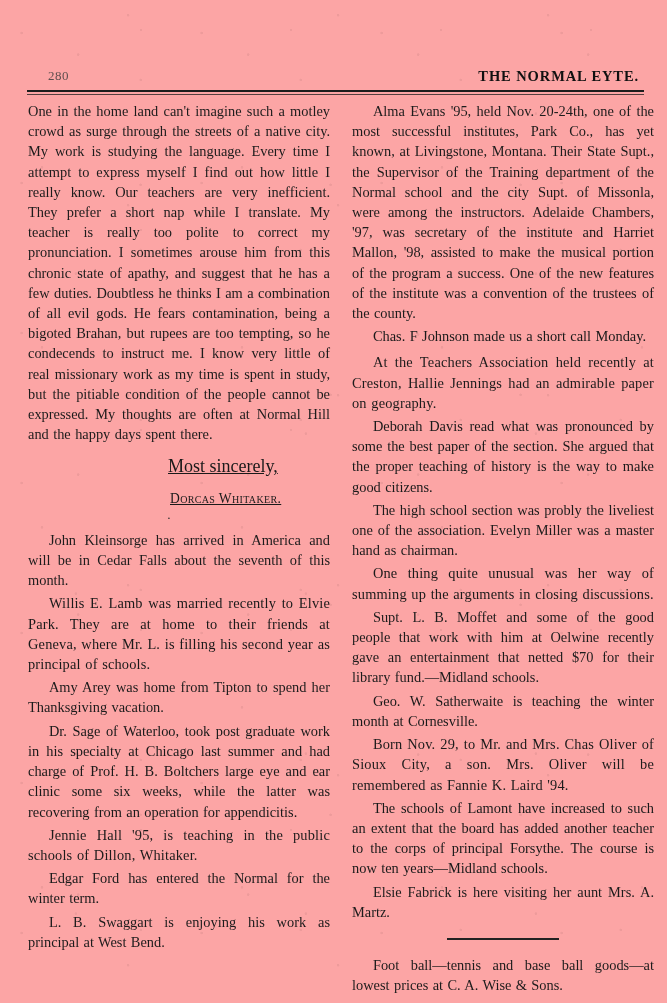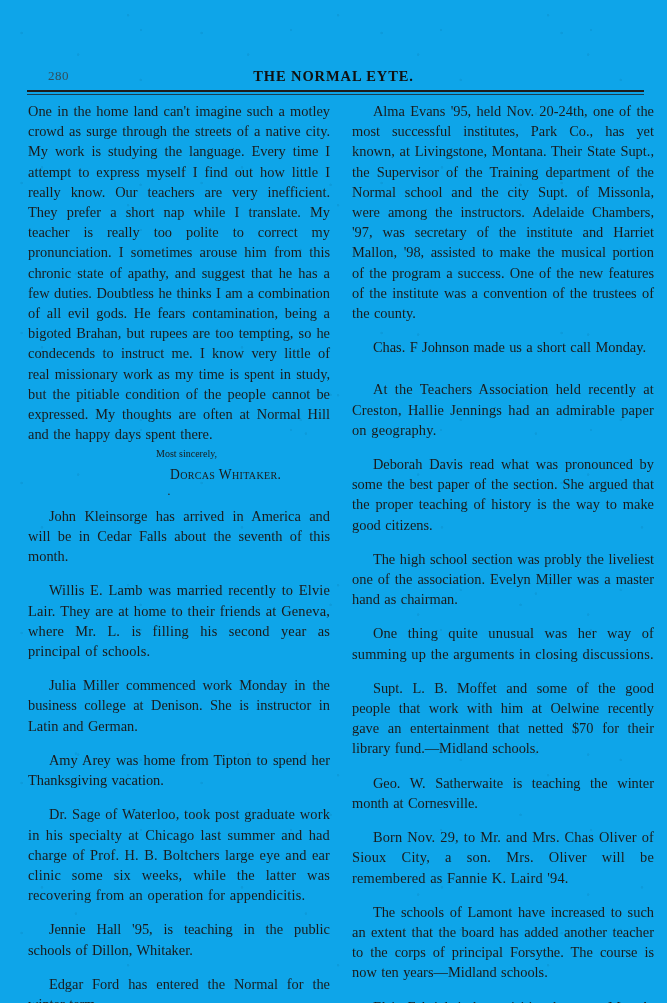--- a/index.html
+++ b/index.html
@@ -12,21 +12,21 @@
     height: 1003px;
     overflow: hidden;
     font-family: "Liberation Serif", "DejaVu Serif", serif;
     color: #1a1a1a;
     position: relative;
   }
 
   .page {
     position: absolute;
     inset: 0;
-    background: #0ea5e9;
+    background: #fca5a5;
     padding-left: 41px;
   }
 
   
   .scan-noise {
     position: absolute;
     inset: 0;
     pointer-events: none;
     opacity: .055;
     background:
@@ -53,21 +53,21 @@
   .folio {
     position: absolute;
     left: 20px;
     top: 0;
     font-size: 13px;
     letter-spacing: .5px;
     color: #3a3a3a;
     opacity: .82;
   }
   .runhead-title {
-    text-align: center;
+    text-align: right;
     font-weight: bold;
     font-size: 14.5px;
     letter-spacing: .9px;
     color: #111;
   }
   .rule-double {
     position: absolute;
     left: 27px;
     right: 23px;
     top: 90px;
@@ -101,37 +101,39 @@
     margin: 0 0 0 0;
     font-size: 14.4px;
     line-height: 20.2px;
     text-align: justify;
     text-justify: inter-word;
     text-indent: 1.45em;
     word-spacing: .055em;
     hyphens: none;
   }
   p.para.noindent { text-indent: 0; }
-  p.para.gap-sm { margin-top: 14px; }
-  p.para.gap-md { margin-top: 22px; }
+  p.para.gap-sm { margin-top: 3px; }
+  p.para.gap-md { margin-top: 6px; }
 
   .signoff {
-    margin: 0;
-    font-size: 10px;
+    margin: 12px;
+    font-size: 18px;
     line-height: 20.2px;
     text-indent: 0;
     padding-left: 128px;
+    text-decoration: underline;
   }
   .signer {
     margin: 0;
     font-size: 13.6px;
     line-height: 20.2px;
     padding-left: 142px;
     font-variant: small-caps;
     letter-spacing: .35px;
+    text-decoration: underline;
   }
   .dot-sep {
     text-align: center;
     font-size: 13px;
     line-height: 13px;
     margin: 2px 0 6px 0;
     color: #2a2a2a;
     padding-right: 20px;
   }
 
@@ -163,22 +165,21 @@
 
       <p class="para noindent">One in the home land can't imagine such a motley crowd as surge through the streets of a native city. My work is studying the language. Every time I attempt to express myself I find out how little I really know. Our teachers are very inefficient. They prefer a short nap while I translate. My teacher is really too polite to correct my pronunciation. I sometimes arouse him from this chronic state of apathy, and suggest that he has a few duties. Doubtless he thinks I am a combination of all evil gods. He fears contamination, being a bigoted Brahan, but rupees are too tempting, so he condecends to instruct me. I know very little of real missionary work as my time is spent in study, but the pitiable condition of the people cannot be expressed. My thoughts are often at Normal Hill and the happy days spent there.</p>
 
       <p class="signoff">Most sincerely,</p>
 
       <p class="signer">Dorcas Whitaker.</p>
 
       <div class="dot-sep">·</div>
 
       <p class="para">John Kleinsorge has arrived in America and will be in Cedar Falls about the seventh of this month.</p>
-      <p class="para gap-sm">Willis E. Lamb was married recently to Elvie Lair. They are at home to their friends at Geneva, where Mr. L. is filling his second year as principal of schools.</p>
-      <p class="para gap-sm">Julia Miller commenced work Monday in the business college at Denison. She is instructor in Latin and German.</p>
+      <p class="para gap-sm">Willis E. Lamb was married recently to Elvie Park. They are at home to their friends at Geneva, where Mr. L. is filling his second year as principal of schools.</p>
       <p class="para gap-sm">Amy Arey was home from Tipton to spend her Thanksgiving vacation.</p>
       <p class="para gap-sm">Dr. Sage of Waterloo, took post graduate work in his specialty at Chicago last summer and had charge of Prof. H. B. Boltchers large eye and ear clinic some six weeks, while the latter was recovering from an operation for appendicitis.</p>
       <p class="para gap-sm">Jennie Hall '95, is teaching in the public schools of Dillon, Whitaker.</p>
       <p class="para gap-sm">Edgar Ford has entered the Normal for the winter term.</p>
       <p class="para gap-sm">L. B. Swaggart is enjoying his work as principal at West Bend.</p>
 
     </div>
 
     <div class="col">
 

